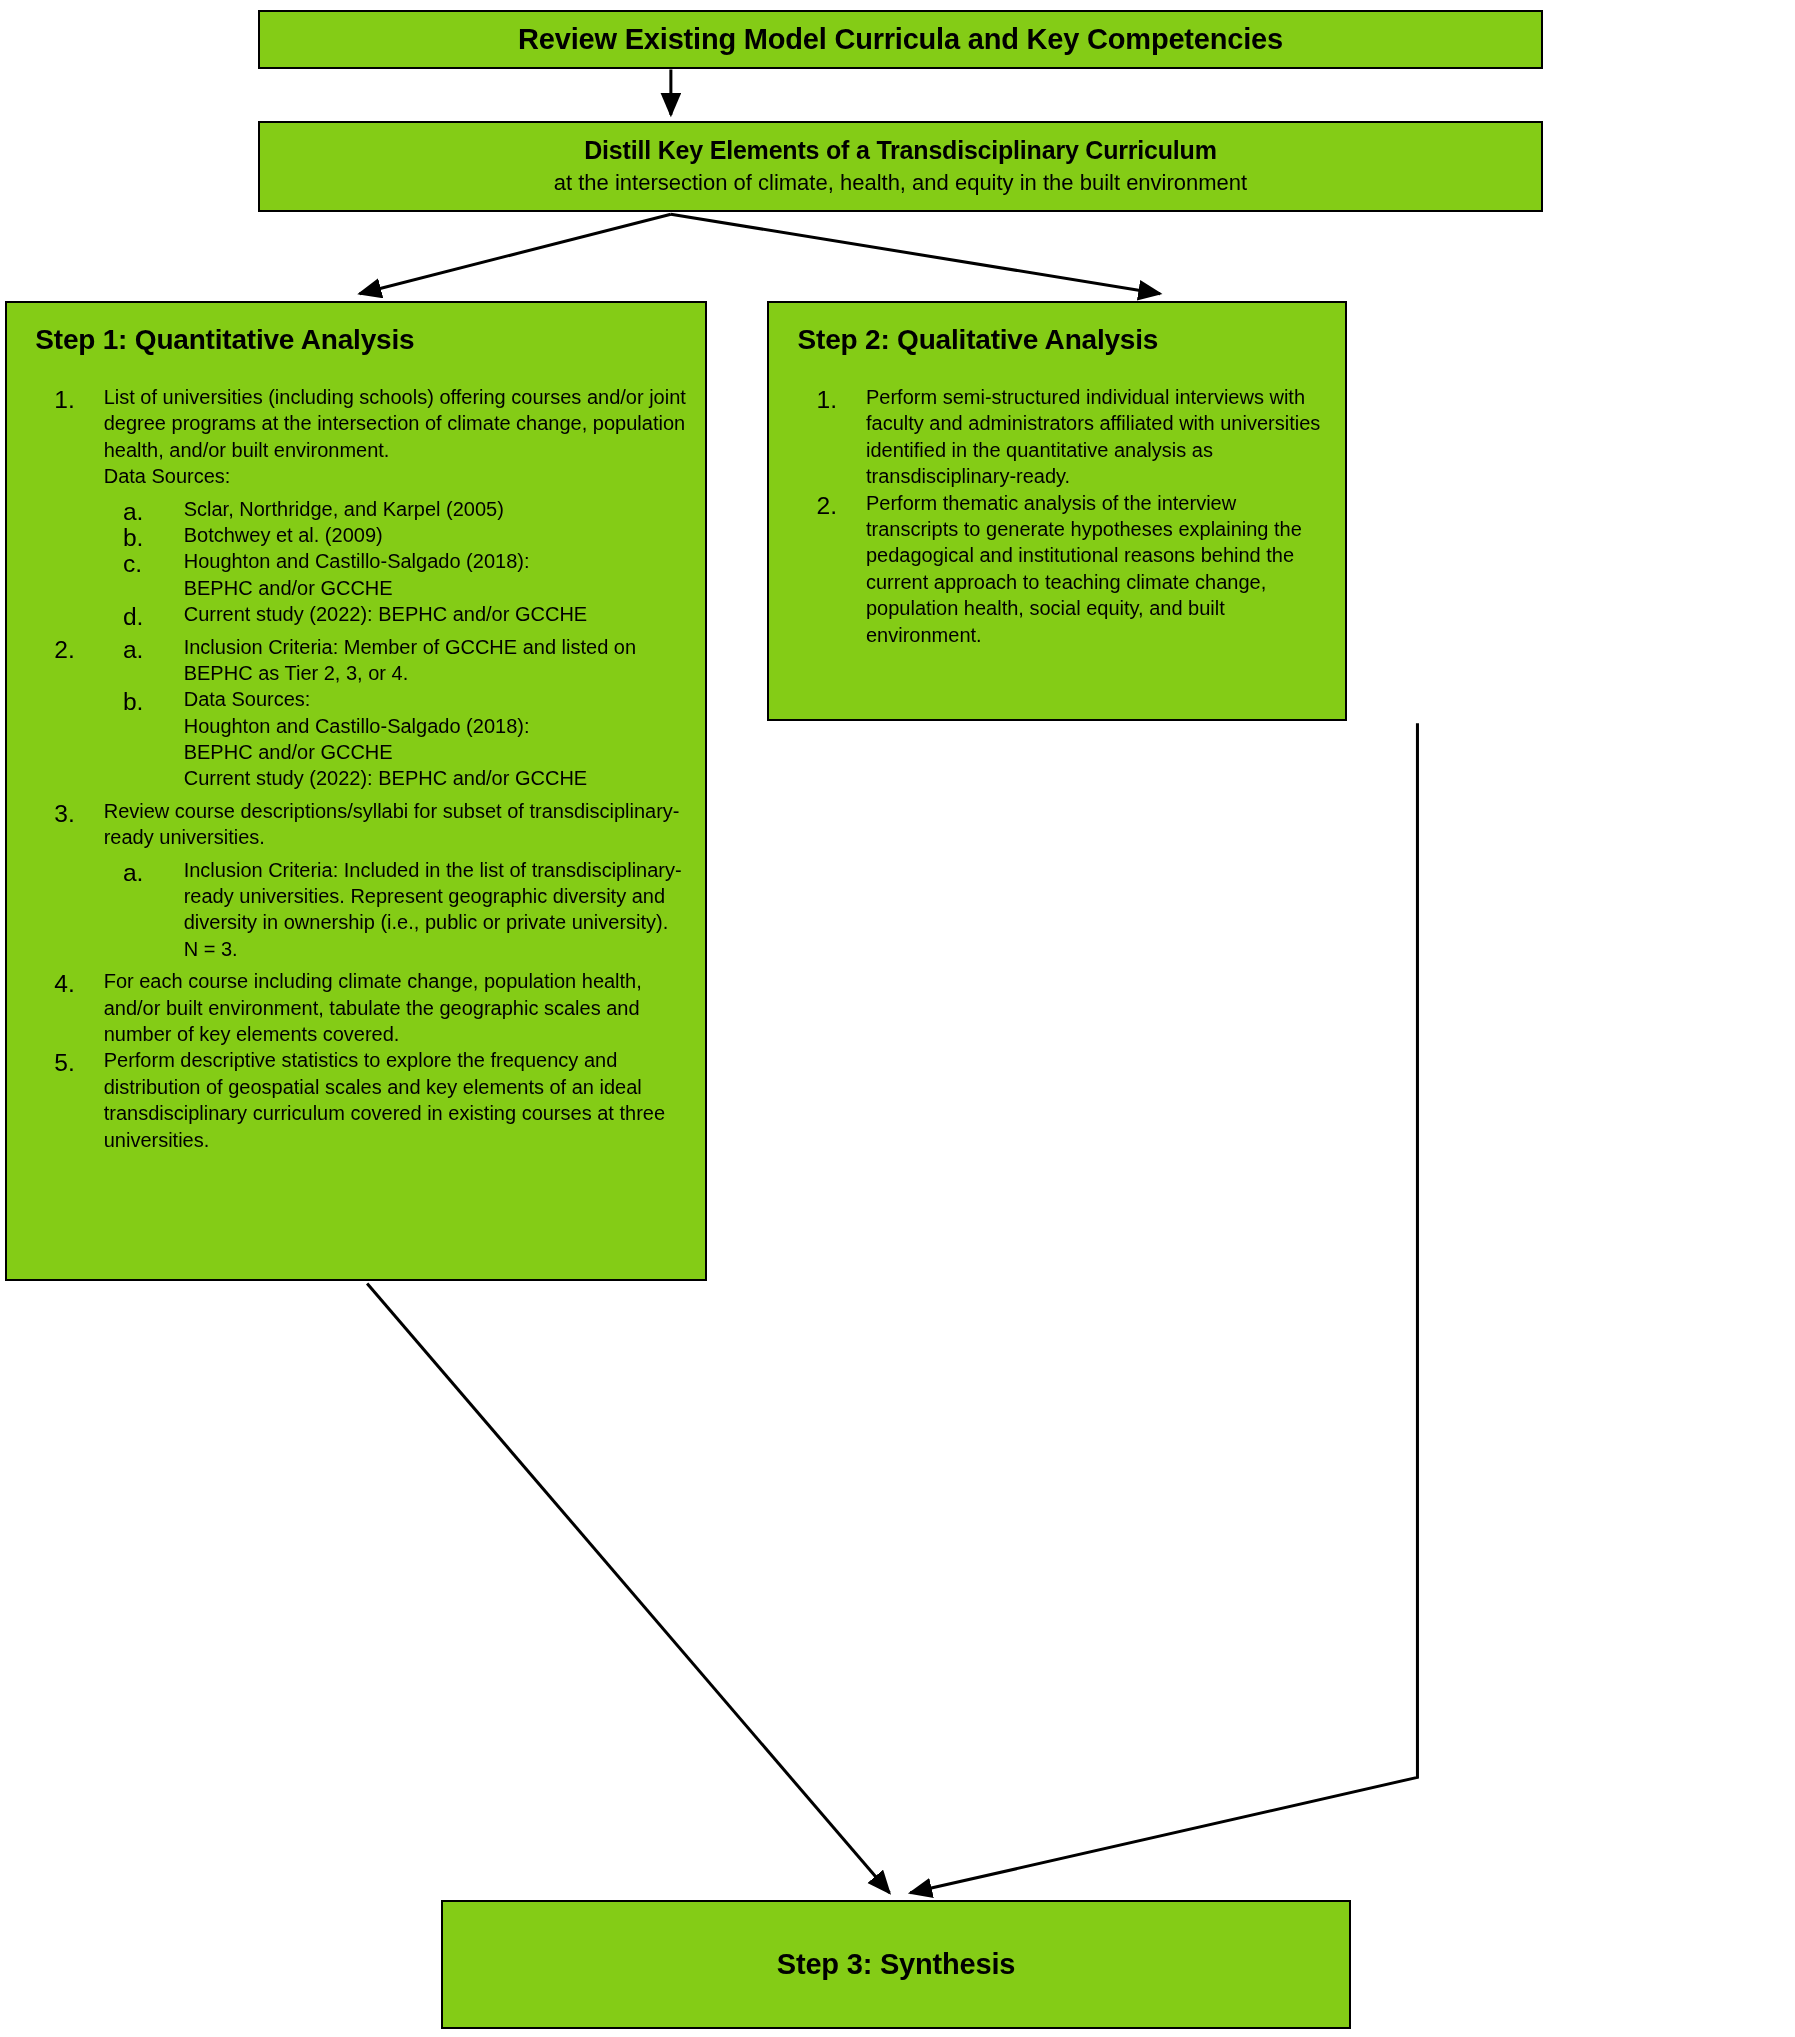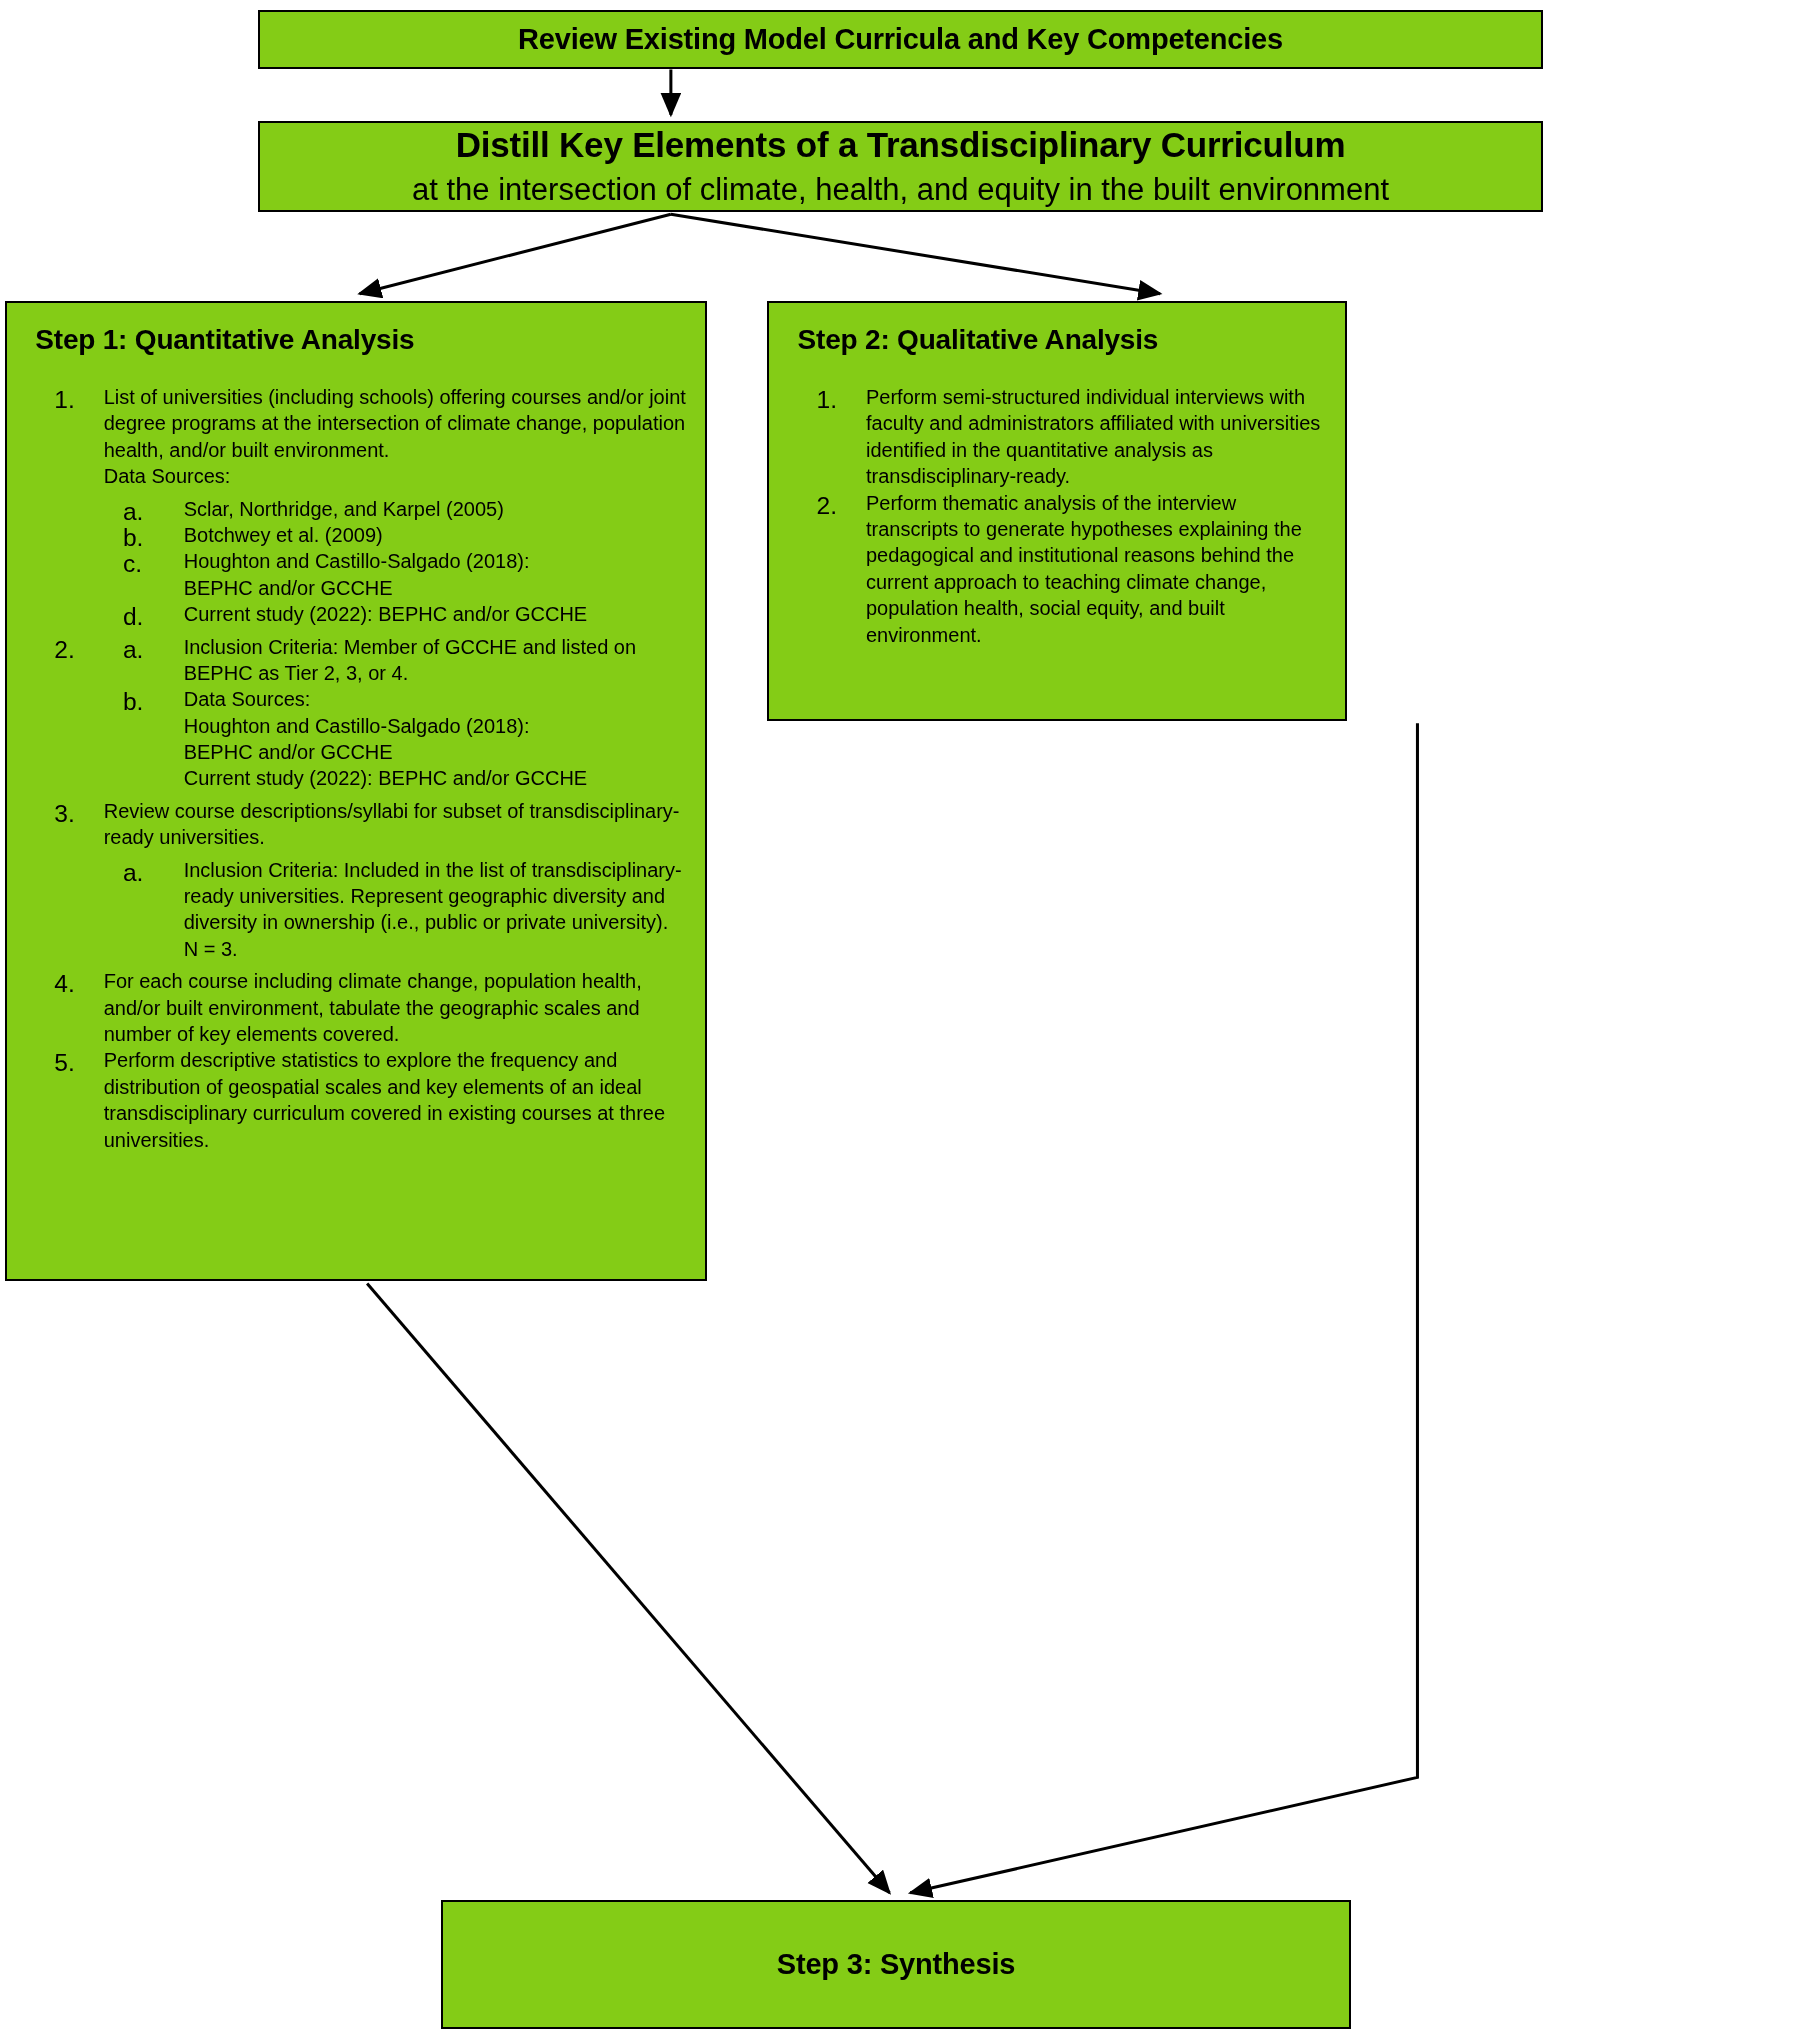--- a/index.html
+++ b/index.html
@@ -55,25 +55,25 @@
     left: 258px;
     top: 121px;
     width: 1285px;
     height: 91px;
     display: flex;
     flex-direction: column;
     align-items: center;
     justify-content: center;
   }
   #box-distill .node-title {
-    font-size: 35px;
+    font-size: 25px;
     letter-spacing: -0.2px;
   }
   #box-distill .node-sub {
-    font-size: 31px;
+    font-size: 22px;
     line-height: 1.2;
     margin-top: 6px;
   }
   
   #box-step1 {
     left: 4.7px;
     top: 301px;
     width: 702px;
     height: 980px;
     padding: 21px 15px 6px 21px;

